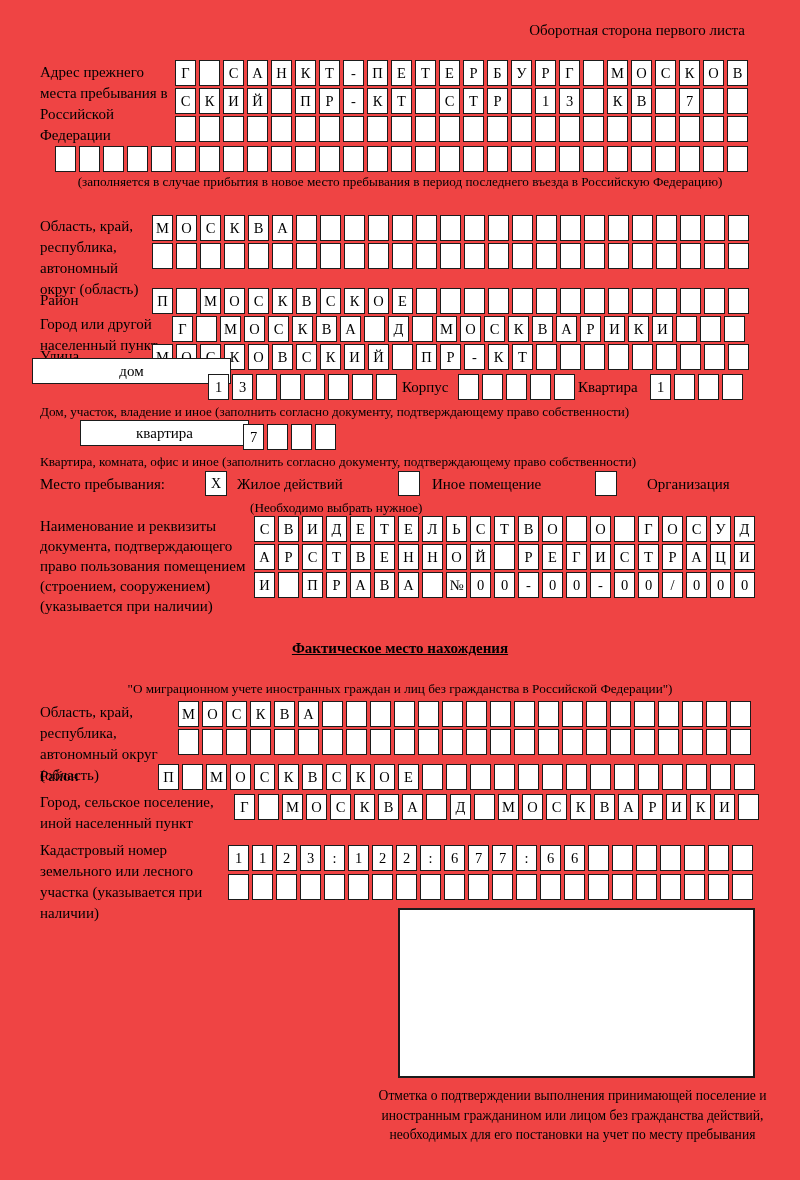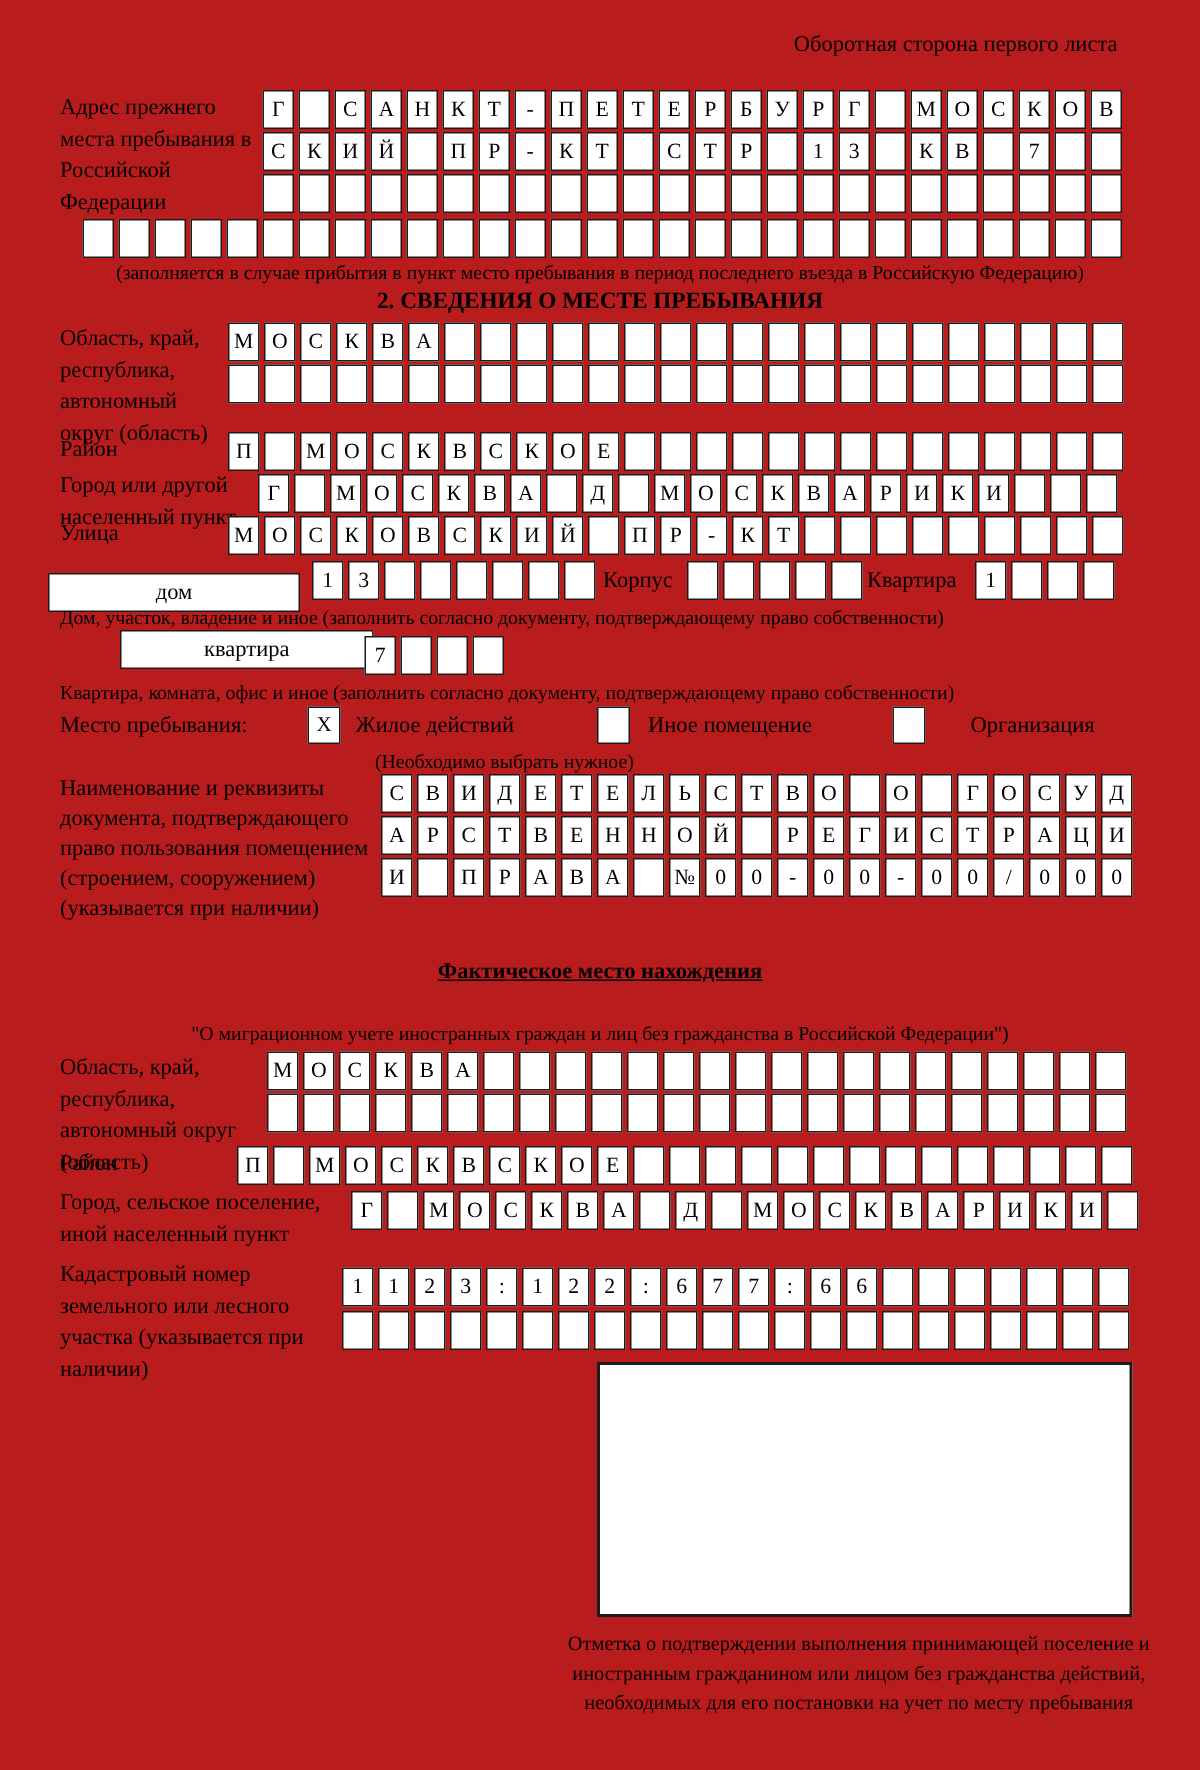--- a/index.html
+++ b/index.html
@@ -1,17 +1,17 @@
 <!DOCTYPE html>
 <html><head>
 <meta charset="utf-8">
 <style>
   html,body{margin:0;padding:0;background:#ffffff;}
   body{width:800px;height:1180px;font-family:"Liberation Serif","DejaVu Serif",serif;color:#000;}
-  .page{position:relative;width:800px;height:1180px;background:#b91c1c;overflow:hidden;}
+  .page{position:relative;width:800px;height:1180px;background:#ef4444;overflow:hidden;}
   .boxrow{position:absolute;display:flex;gap:3px;}
   .box{box-sizing:border-box;width:21px;height:26px;border:1.5px solid #1b1b1b;display:flex;align-items:center;justify-content:center;font-size:14.5px;line-height:1;background:#fff;}
   .lbl{position:absolute;font-size:15px;line-height:21px;}
   .lbl-tight{line-height:20px;}
   .note{position:absolute;font-size:13.2px;line-height:16px;text-align:right;}
   .center{left:0;width:800px;text-align:center;}
   .title{position:absolute;left:0;width:800px;text-align:center;font-weight:bold;font-size:15.5px;}
   .widebox{position:absolute;box-sizing:border-box;border:1.5px solid #1b1b1b;height:26px;display:flex;align-items:center;justify-content:center;font-size:15px;background:#fff;}
   .checkbox{position:absolute;box-sizing:border-box;width:22px;height:25px;border:1.5px solid #1b1b1b;display:flex;align-items:center;justify-content:center;font-size:14px;background:#fff;}
   .stampbox{position:absolute;box-sizing:border-box;border:2px solid #1b1b1b;background:#fff;}
@@ -128,23 +128,22 @@
       <div class="box"></div>
       <div class="box"></div>
       <div class="box"></div>
       <div class="box"></div>
       <div class="box"></div>
       <div class="box"></div>
       <div class="box"></div>
       <div class="box"></div>
       <div class="box"></div>
     </div>
-  <div class="note center" style="top:174px;">(заполняется в случае прибытия в пункт место пребывания в период последнего въезда в Российскую Федерацию)</div>
-
-  <div class="title" style="top:192px;">2. СВЕДЕНИЯ О МЕСТЕ ПРЕБЫВАНИЯ</div>
+  <div class="note center" style="top:174px;">(заполняется в случае прибытия в новое место пребывания в период последнего въезда в Российскую Федерацию)</div>
+
 
   <div class="lbl" style="top:216px;left:40px;width:112px;">Область, край, республика, автономный округ (область)</div>
   <div class="boxrow" style="top:215px;left:152px;">
       <div class="box">М</div>
       <div class="box">О</div>
       <div class="box">С</div>
       <div class="box">К</div>
       <div class="box">В</div>
       <div class="box">А</div>
       <div class="box"></div>
@@ -274,21 +273,21 @@
       <div class="box"></div>
       <div class="box"></div>
       <div class="box"></div>
       <div class="box"></div>
       <div class="box"></div>
       <div class="box"></div>
       <div class="box"></div>
       <div class="box"></div>
     </div>
 
-  <div class="widebox" style="top:382px;left:32px;width:168px;">дом</div>
+  <div class="widebox" style="top:358px;left:32px;width:199px;">дом</div>
   <div class="boxrow" style="top:374px;left:208px;">
       <div class="box">1</div>
       <div class="box">3</div>
       <div class="box"></div>
       <div class="box"></div>
       <div class="box"></div>
       <div class="box"></div>
       <div class="box"></div>
       <div class="box"></div>
     </div>

